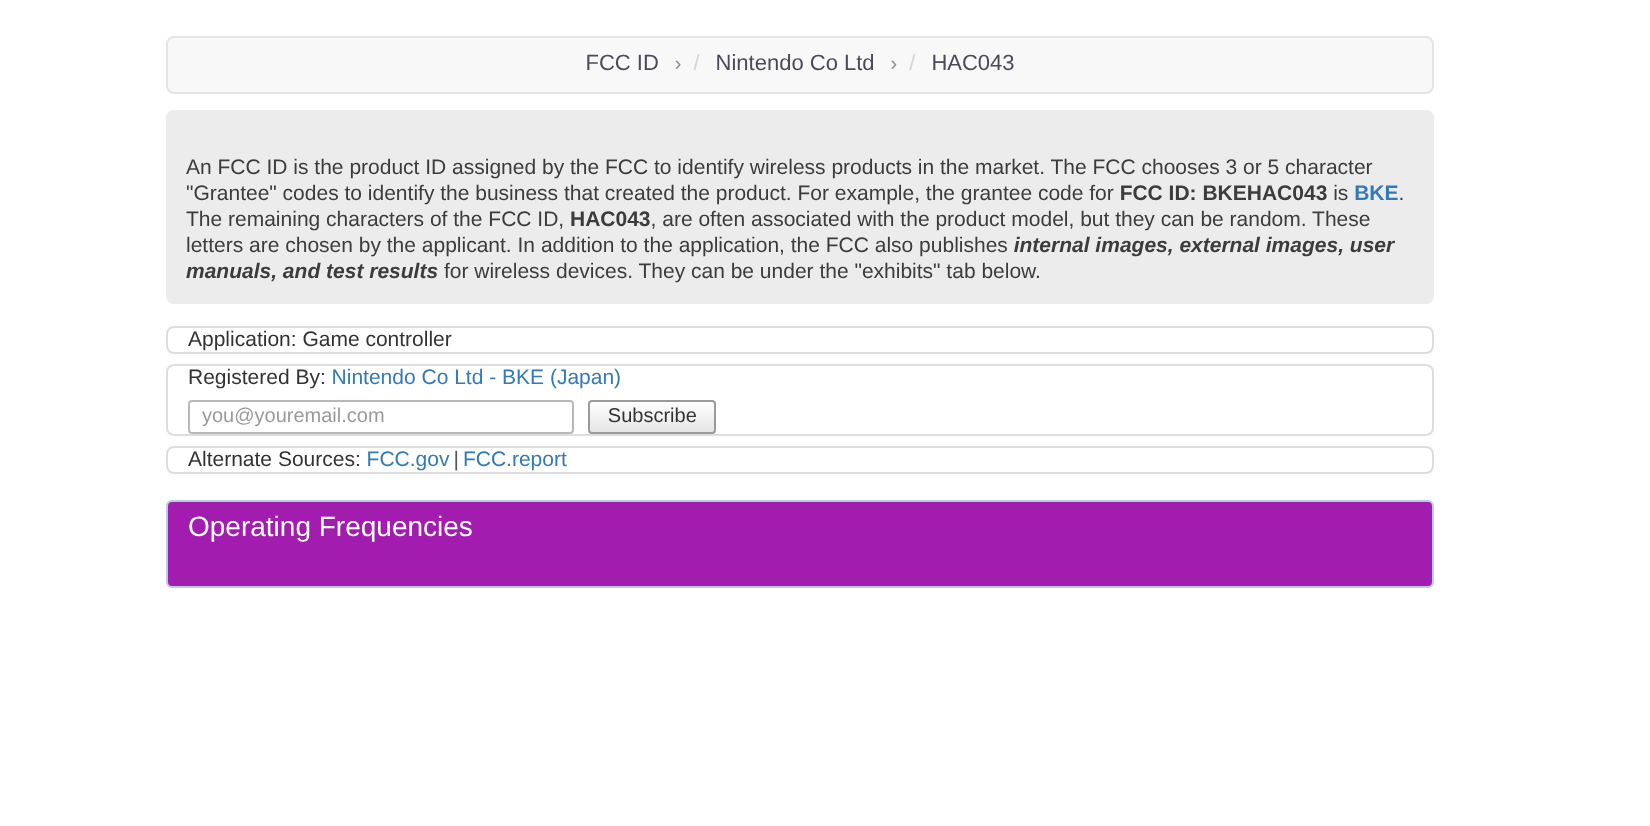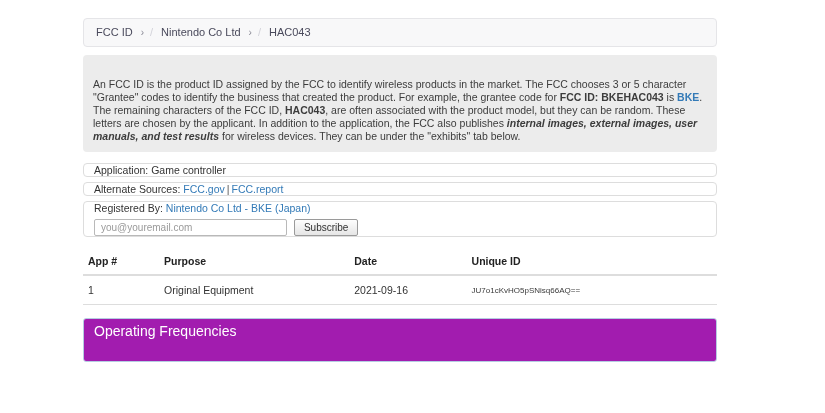--- a/index.html
+++ b/index.html
@@ -8,21 +8,21 @@
     font-family:"Liberation Sans","DejaVu Sans",sans-serif;
     font-size:10.5px; color:#333;
     width:825px; height:413px; overflow:hidden;
   }
   .page { width:634px; margin:18px 0 0 83px; }
 
   
   .breadcrumb {
     background:#f8f8f9; border:1px solid #e5e5e8; border-radius:4px;
     height:29px; line-height:27px; padding:0 12px;
-    font-size:11px; color:#4a4a5c;
+    font-size:11px; color:#4a4a5c;text-align:center;
   }
   .breadcrumb .crumb { color:#4a4a5c; text-decoration:none; cursor:pointer; }
   .breadcrumb .chev { color:#8a8a96; font-size:10px; margin:0 6px 0 8px; }
   .breadcrumb .slash { color:#d3d3da; margin-right:8px; }
 
   
   .well {
     background:#ececec; border-radius:4px; padding:23px 10px 9px 10px;
     margin-top:8px; line-height:13px; color:#3c3c3c;
   }
@@ -82,50 +82,32 @@
   <div class="well">
     <p><span>An FCC ID is the product ID assigned by the FCC to identify wireless products in the market. The FCC chooses 3 or 5 character "Grantee" codes to identify the business that created the product. For example, the grantee code for </span><span class="b">FCC ID: BKEHAC043</span><span> is </span><span class="b link">BKE</span><span>. The remaining characters of the FCC ID, </span><span class="b">HAC043</span><span>, are often associated with the product model, but they can be random. These letters are chosen by the applicant. In addition to the application, the FCC also publishes </span><span class="b i">internal images, external images, user manuals, and test results</span><span> for wireless devices. They can be under the "exhibits" tab below.</span></p>
   </div>
 
   <div class="ibox first">
     <span>Application: </span><span>Game controller</span>
   </div>
 
 
   <div class="ibox">
-    <span>Alternate Sources: </span><span class="link">FCC.gov</span><span class="divider">|</span><span class="link">FCC.report</span>
-  </div>
-
-  <div class="ibox">
     <div>
       <span>Registered By: </span><span class="link">Nintendo Co Ltd - BKE</span><span class="link"> (Japan)</span>
     </div>
     <div class="sub-form">
       <input class="email-input" type="text" placeholder="you@youremail.com" style="">
       <button class="subscribe-btn">Subscribe</button>
     </div>
   </div>
 
-  <table class="apps-table">
-    <thead>
-      <tr>
-        <th class="c0">App #</th>
-        <th class="c1">Purpose</th>
-        <th class="c2">Date</th>
-        <th class="c3">Unique ID</th>
-      </tr>
-    </thead>
-    <tbody>
-      <tr>
-        <td>1</td>
-        <td>Original Equipment</td>
-        <td>2021-09-16</td>
-        <td class="uid">JU7o1cKvHO5pSNisq66AQ==</td>
-      </tr>
-    </tbody>
-  </table>
+  <div class="ibox">
+    <span>Alternate Sources: </span><span class="link">FCC.gov</span><span class="divider">|</span><span class="link">FCC.report</span>
+  </div>
+
 
   <div class="freq-panel">
     <div class="freq-header">Operating Frequencies</div>
 
   </div>
 
 </div>
 
 </body></html>

